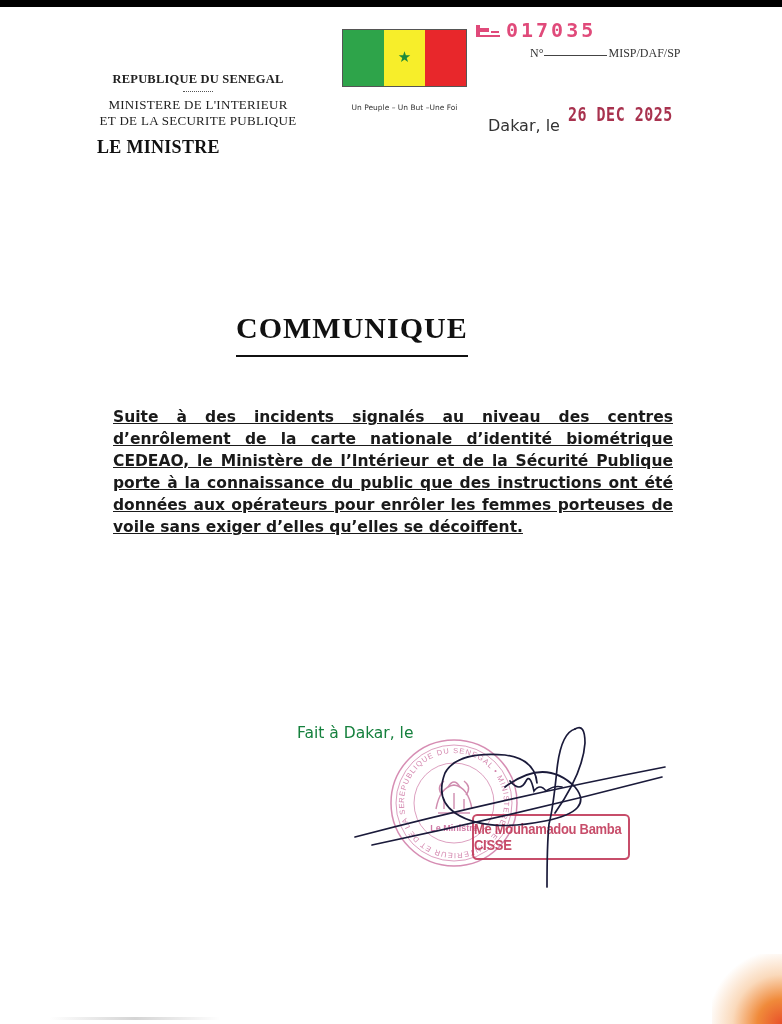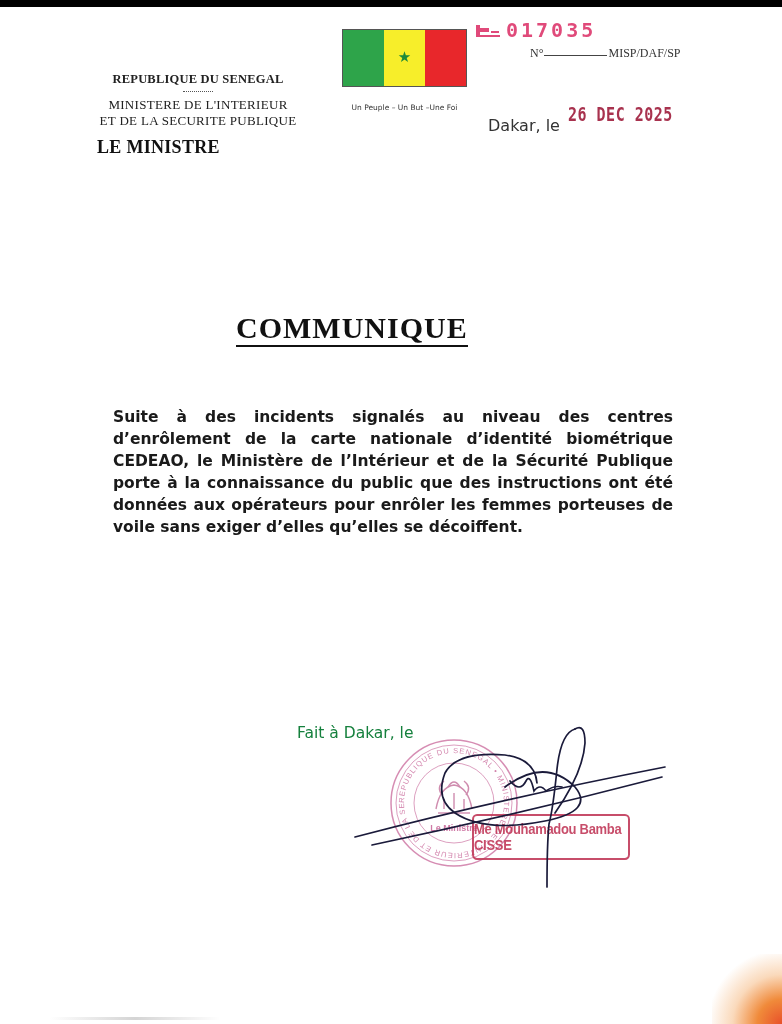--- a/index.html
+++ b/index.html
@@ -152,33 +152,34 @@
 
     .title {
       position: absolute;
       left: 236px;
       top: 306px;
       font-weight: 900;
       font-size: 30px;
       color: #111;
       letter-spacing: 1px;
       border-bottom: 2px solid #111;
-      padding-bottom: 2px;
+      padding-bottom: 12px;
       line-height: 30px;
     }
 
     .body-text {
       position: absolute;
       left: 113px;
       top: 388px;
       width: 560px;
       color: #1a1a1a;
       font-weight: bold;
       font-size: 15.5px;
       line-height: 22px;
+      text-decoration: underline;
     }
     .body-text p {
       margin: 0;
       text-align: justify;
     }
     .body-text p.p1 { text-align-last: left; }
     .body-text p.p2 { margin-top: 11px; }
 
     .fait {
       position: absolute;

